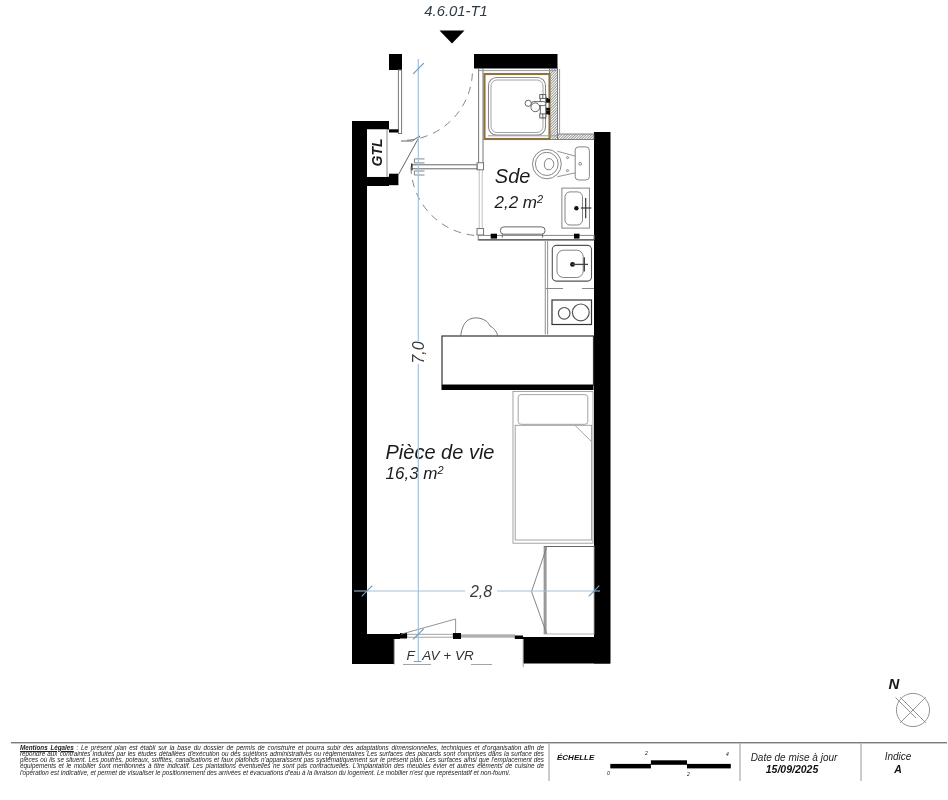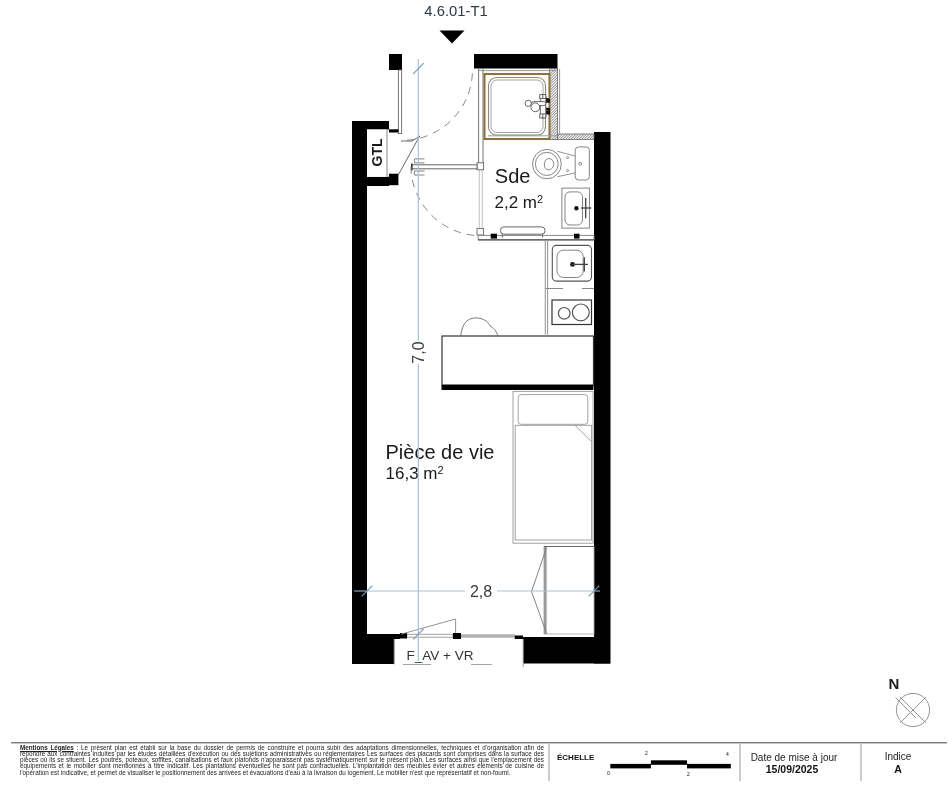--- a/index.html
+++ b/index.html
@@ -1,17 +1,17 @@
 <!DOCTYPE html>
 <html><head>
 <meta charset="utf-8">
 <style>
 html,body{margin:0;padding:0;background:#fff;}
 .page{position:relative;width:948px;height:788px;background:#fff;overflow:hidden;
-  font-family:"Liberation Sans", sans-serif;}
+  font-family:"Liberation Sans", sans-serif;font-style:italic;}
 svg text{font-family:"Liberation Sans", sans-serif;}
 .footer-text{position:absolute;left:20px;top:744.5px;width:524px;
   font-size:6.3px;line-height:6.25px;color:#222;text-align:justify;
   font-family:"Liberation Sans", sans-serif;}
 </style>
 </head>
 <body>
 <div class="page">
 <svg width="948" height="800" viewBox="0 0 948 800" xmlns="http://www.w3.org/2000/svg">
 <defs>

